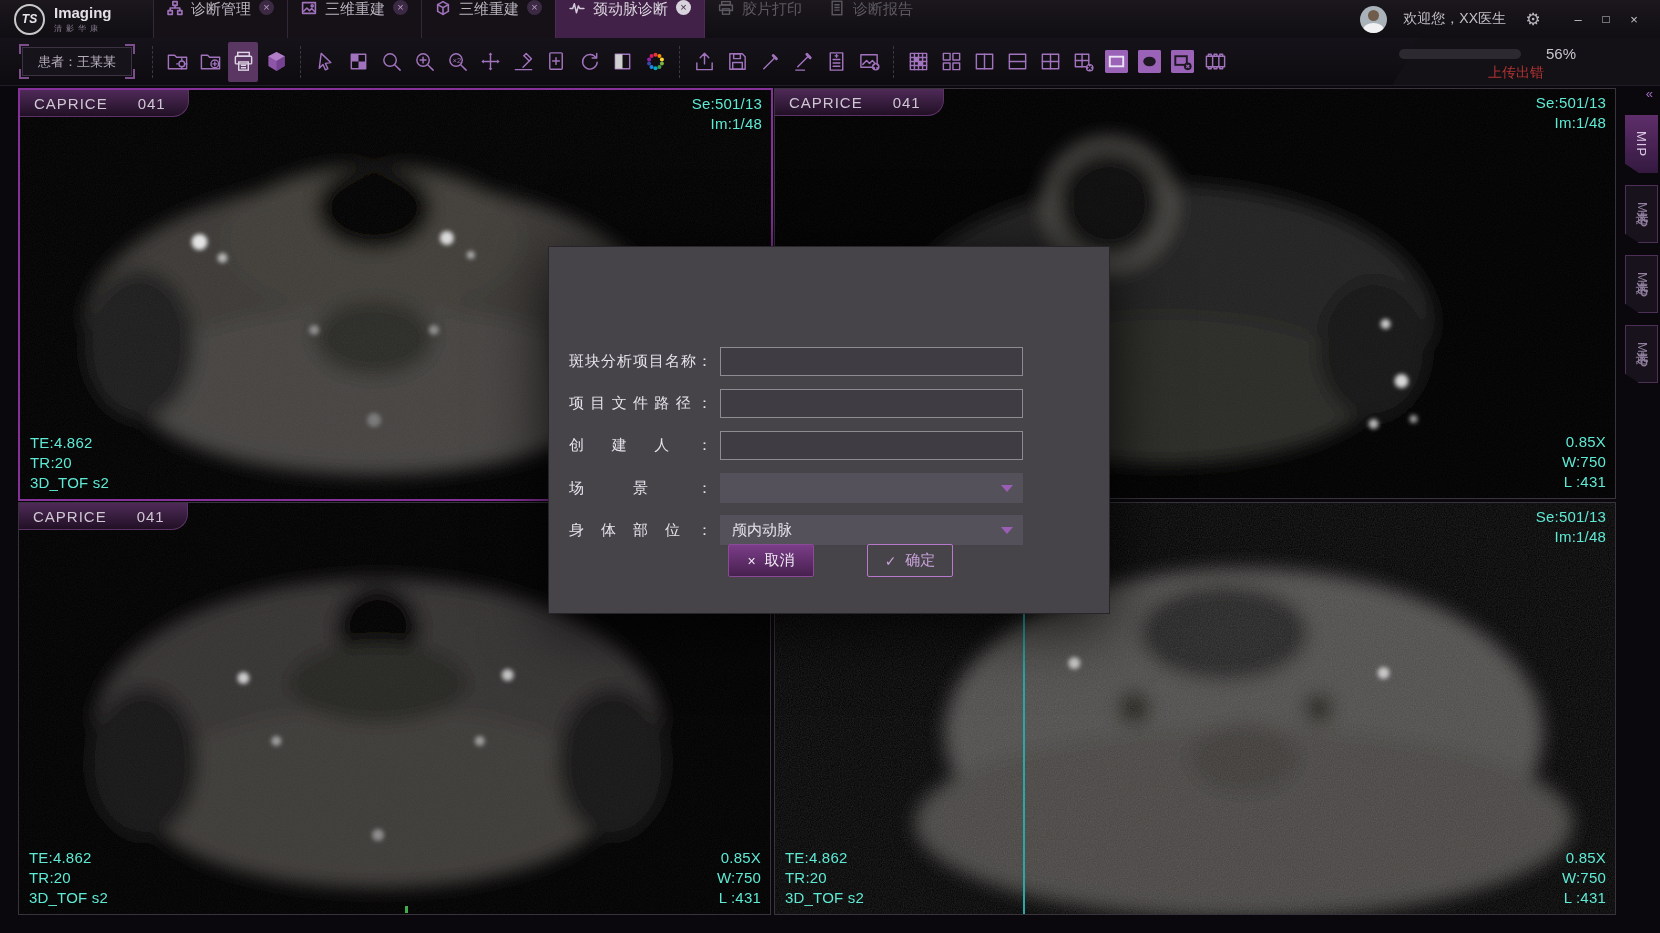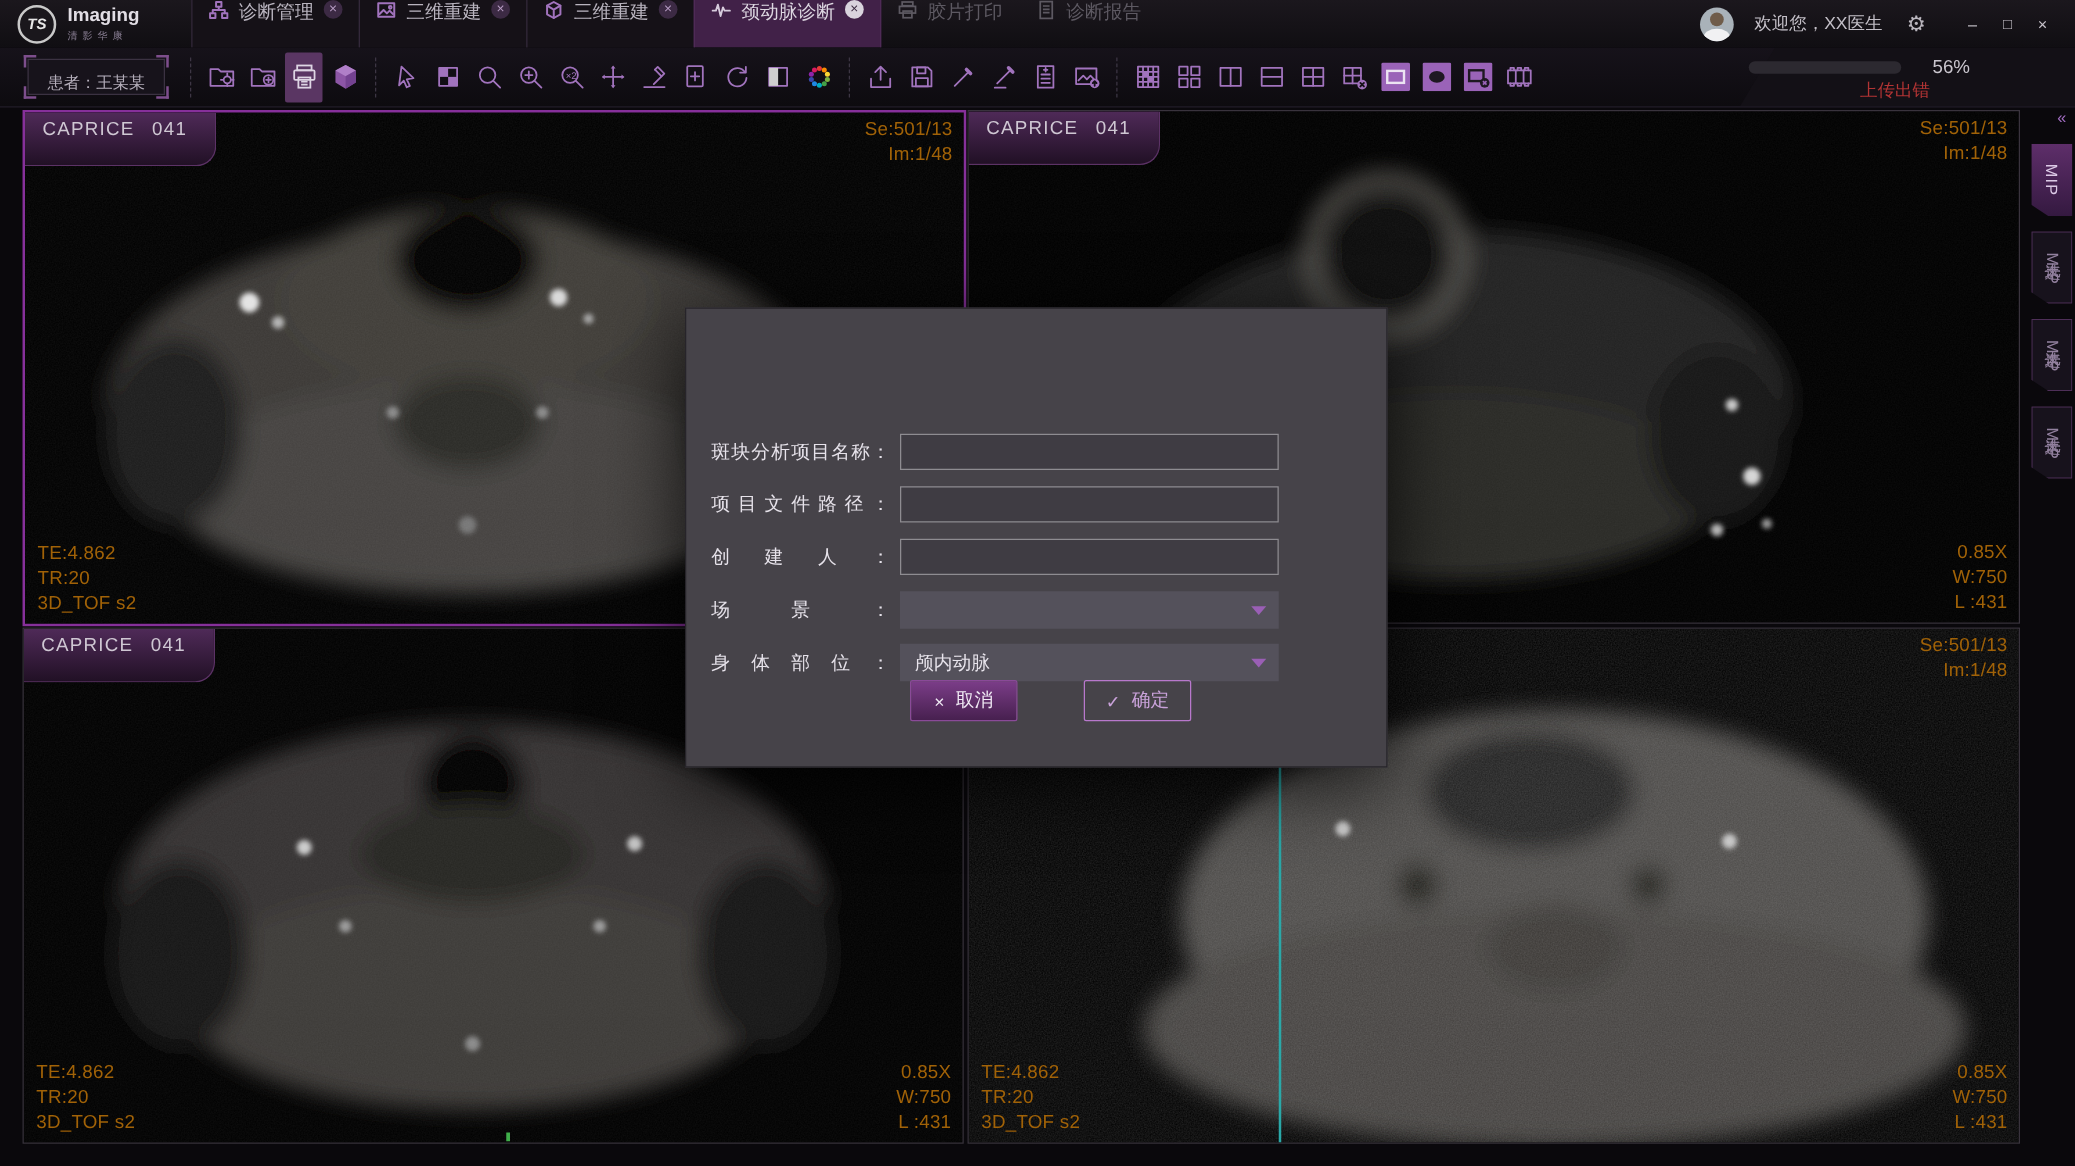--- a/index.html
+++ b/index.html
@@ -36,21 +36,21 @@
   .welcome{font-size:14px;color:#c3bfc7}
   .gear{font-size:17px;color:#bab6be;width:22px;text-align:center}
   .winbtns{display:flex;align-items:center;gap:4px;margin-left:6px}
   .winbtn{width:24px;text-align:center;font-size:13px;color:#c7c3cb}
   .winbtn.max{font-size:12px}
   
   #toolbar{position:absolute;left:0;top:38px;right:0;height:47px;
     background:linear-gradient(180deg,#16121a,#0d0b0f);
     border-bottom:1px solid #221c28;display:flex;align-items:center;z-index:20}
   .patient-box{position:relative;margin-left:22px;width:108px;height:27px;background:#17131b;
-    border:1px solid #3b3242;display:flex;align-items:flex-end;justify-content:center;
+    border:1px solid #3b3242;display:flex;align-items:center;justify-content:center;
     font-size:13px;color:#b3adb9;flex:none}
   .pc{position:absolute;width:8px;height:8px;border:2px solid #7d4e8c}
   .pc.tl{left:-4px;top:-4px;border-right:none;border-bottom:none}
   .pc.tr{right:-4px;top:-4px;border-left:none;border-bottom:none}
   .pc.bl{left:-4px;bottom:-4px;border-right:none;border-top:none}
   .pc.br{right:-4px;bottom:-4px;border-left:none;border-top:none}
   .tools{display:flex;align-items:center;gap:3px;margin-left:14px}
   .tool{width:30px;height:40px;display:flex;align-items:center;justify-content:center;border-radius:2px}
   .tool.active{background:#5a3663}
   .tool svg{width:23px;height:23px;display:block}
@@ -63,26 +63,26 @@
   .pfill{height:100%;border-radius:5px;background:linear-gradient(180deg,#6f3d7c,#50275b)}
   .ppct{font-size:15px;color:#c9c5cd}
   .perror{position:absolute;top:26px;right:116px;font-size:14px;color:#b23434}
   
   .vp{position:absolute;background:#000;border:1px solid #39333d;overflow:hidden}
   #vp1{left:18px;top:88px;width:751px;height:409px;border:2px solid #86309a}
   #vp2{left:774px;top:88px;width:840px;height:409px}
   #vp3{left:18px;top:502px;width:751px;height:411px}
   #vp4{left:774px;top:502px;width:840px;height:411px}
   .mri{position:absolute;inset:0;width:100%;height:100%}
-  .vp-title{position:absolute;top:0;left:0;height:26px;padding:0 22px 16px 14px;
-    display:flex;align-items:center;gap:14px;font-size:15px;color:#cfc7d3;
+  .vp-title{position:absolute;top:0;left:0;height:26px;padding:0 22px 0 14px;
+    display:flex;align-items:center;gap:30px;font-size:15px;color:#cfc7d3;
     background:linear-gradient(180deg,#4f2a58,#211025);
     border:1px solid #5c3266;border-top:none;border-left:none;
     border-radius:0 0 16px 0;letter-spacing:1px}
-  .ovl{position:absolute;font-size:15px;line-height:20px;color:#a16207;letter-spacing:.2px}
+  .ovl{position:absolute;font-size:15px;line-height:20px;color:#5eead4;letter-spacing:.2px}
   .ovl.otr{top:4px;right:9px;text-align:right}
   .ovl.obl{left:10px;bottom:6px}
   .ovl.obr{right:9px;bottom:6px;text-align:right}
   .teal-line{position:absolute;top:0;bottom:0;width:2px;background:#2aa8a8;left:248px}
   .green-tick{position:absolute;bottom:1px;left:386px;width:3px;height:7px;background:#3fae4a}
   
   #side-strip{position:absolute;left:1620px;top:86px;width:40px;height:832px}
   .collapse{color:#a06cc0;font-size:13px;text-align:right;padding-right:8px;letter-spacing:-1px;height:17px}
   .stab{width:33px;height:58px;margin:12px 0 0 5px;display:flex;align-items:center;justify-content:center;
     writing-mode:vertical-rl;text-orientation:mixed;font-size:13px;letter-spacing:1px;

